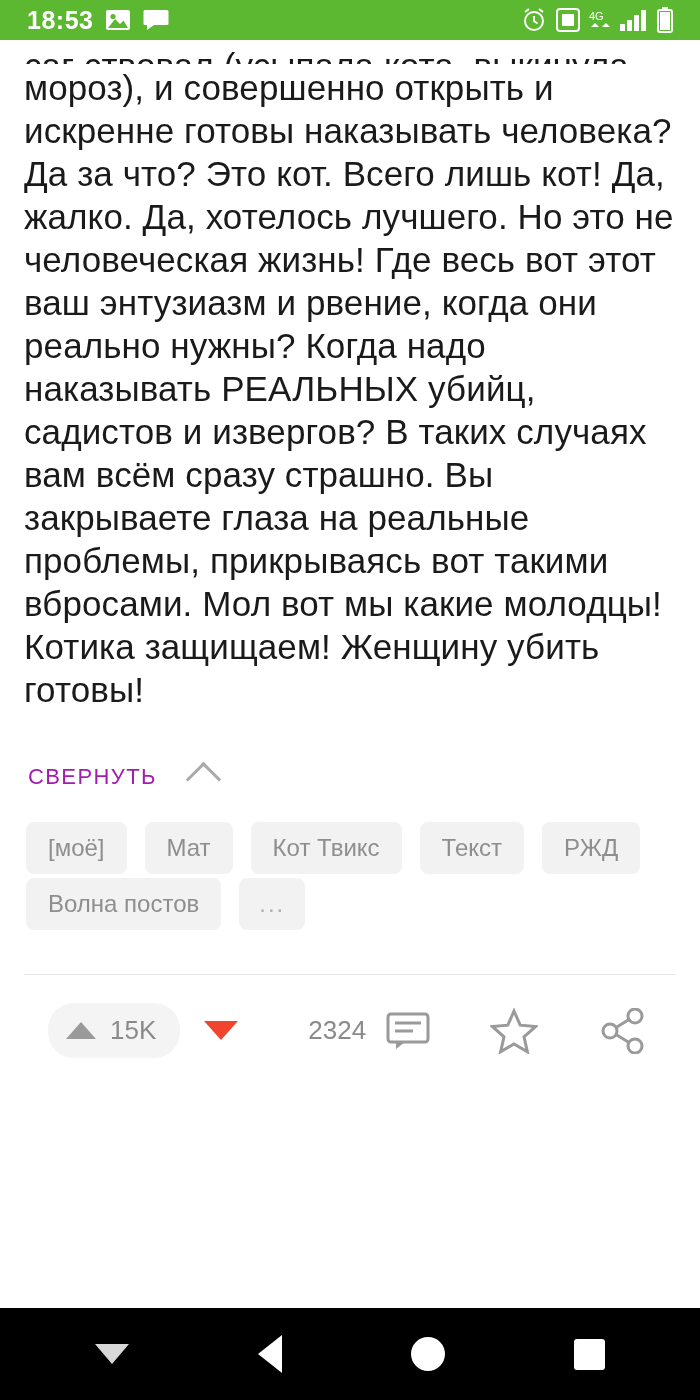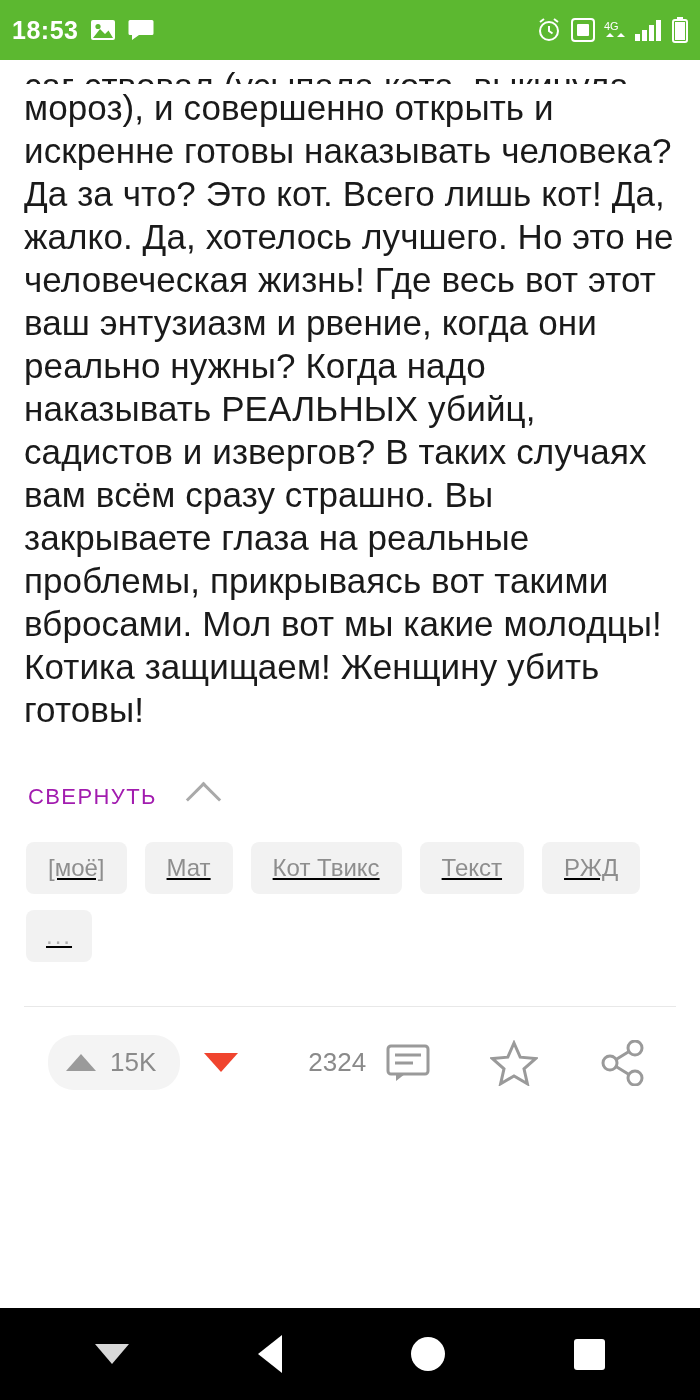--- a/index.html
+++ b/index.html
@@ -9,26 +9,26 @@
   body {
     width: 700px;
     height: 1400px;
     background: #ffffff;
     font-family: "Liberation Sans", sans-serif;
     overflow: hidden;
   }
 
   
   .statusbar {
-    height: 60px;
+    height: 40px;
     background: #5cb830;
     display: flex;
     align-items: center;
     justify-content: space-between;
-    padding: 0 12px;
+    padding: 0 27px;
     box-sizing: border-box;
     color: #ffffff;
   }
   .sb-left {
     display: flex;
     align-items: center;
     gap: 12px;
   }
   .sb-clock {
     font-size: 25px;
@@ -91,23 +91,22 @@
     border-left: 3px solid #a9a9a9;
     border-top: 3px solid #a9a9a9;
     transform: rotate(45deg);
     margin-top: 6px;
   }
 
   
   .tags {
     display: flex;
     flex-wrap: wrap;
-    gap: 16px 18px;
+    gap: 4px 18px;
     padding-left: 2px;
-    text-decoration: underline;
   }
   .tag {
     background: #f2f2f2;
     color: #8e8e8e;
     border-radius: 8px;
     font-size: 24px;
     padding: 14px 22px;
     white-space: nowrap;
     line-height: 1;
   }
@@ -274,20 +273,21 @@
     <span class="collapse-label">СВЕРНУТЬ</span>
     <span class="chevron-up"></span>
   </div>
 
   <div class="tags">
     <span class="tag">[моё]</span>
     <span class="tag">Мат</span>
     <span class="tag">Кот Твикс</span>
     <span class="tag">Текст</span>
     <span class="tag">РЖД</span>
+    <span class="tag">Волна постов</span>
     <span class="tag more">...</span>
   </div>
 
   <div class="divider"></div>
 
   <div class="actionbar">
     <div class="rating">
       <span class="tri-up"></span>
       <span class="rating-count">15K</span>
     </div>

